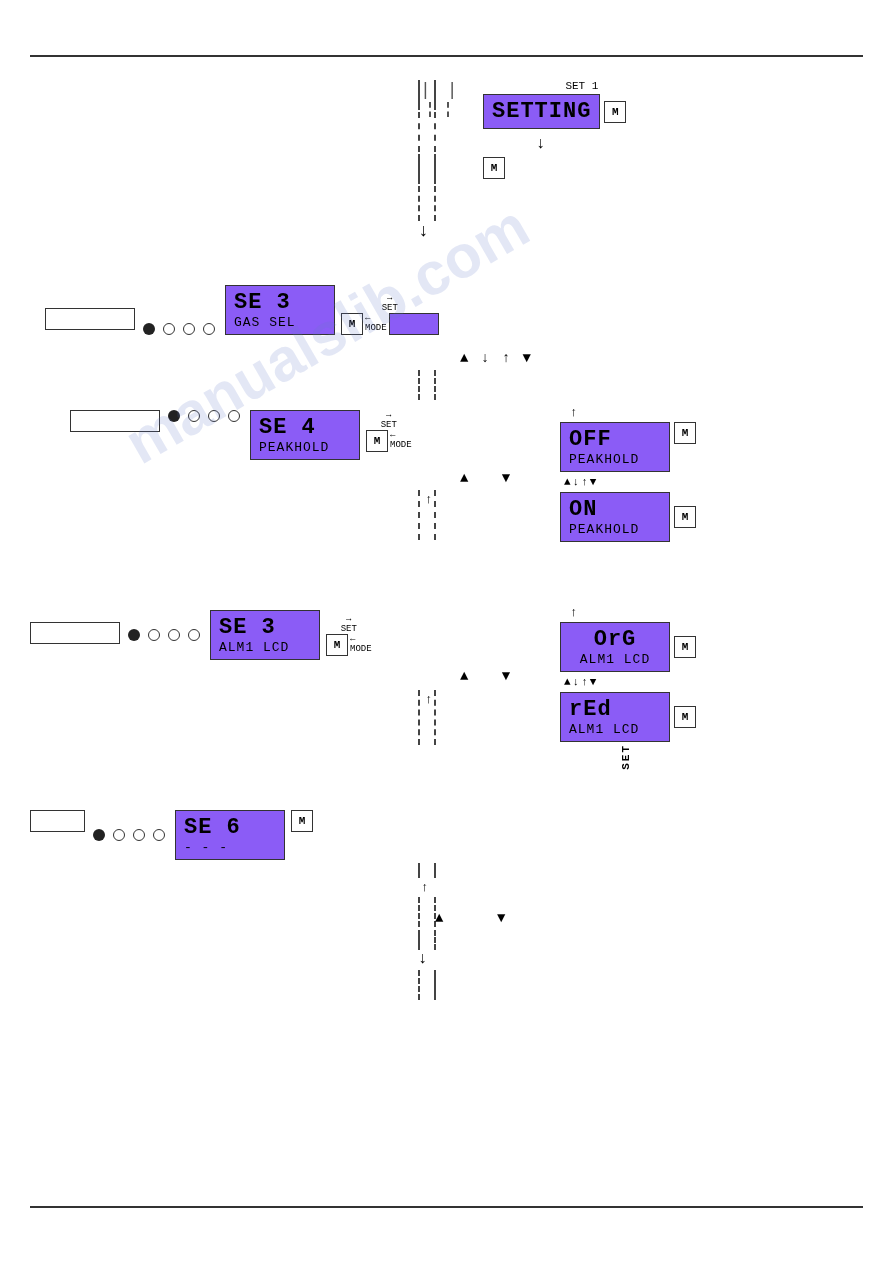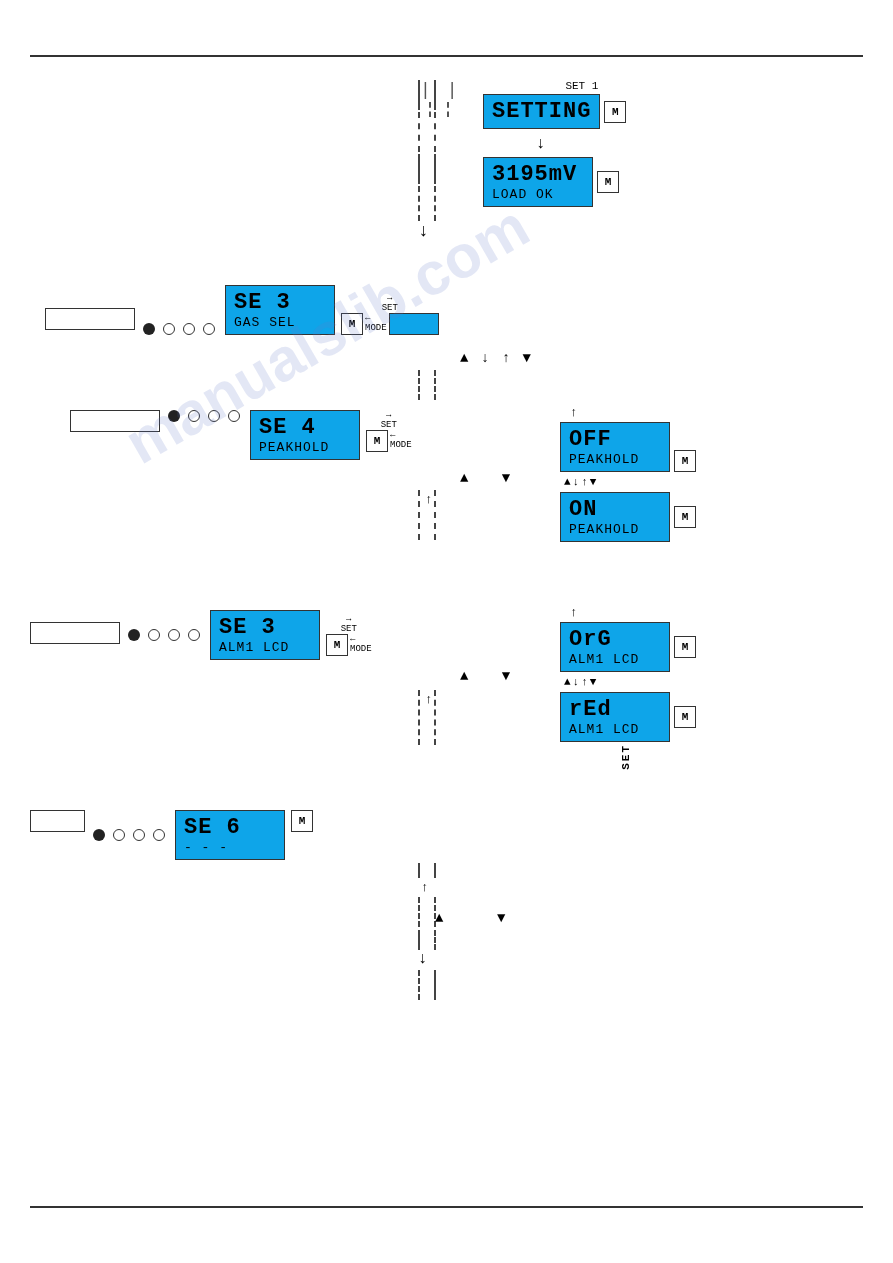--- a/index.html
+++ b/index.html
@@ -34,21 +34,21 @@
       right: 30px;
       bottom: 70px;
     }
 
     
     .display-box {
       border: 1.5px solid #333;
       padding: 4px 8px;
       display: inline-block;
       min-width: 100px;
-      background: #0ea5e9;
+      background: #8b5cf6;
     }
 
     .display-box .main-text {
       font-size: 22px;
       font-weight: bold;
       letter-spacing: 1px;
     }
 
     .display-box .sub-text {
       font-size: 13px;
@@ -155,24 +155,20 @@
     <div class="setting-section">
       <div class="set1-label">SET 1</div>
       <div style="display:flex; align-items:center; gap:4px; margin-bottom:6px;">
         <div class="display-box" style="min-width:110px;">
           <div class="main-text">SETTING</div>
         </div>
         <div class="m-button">M</div>
       </div>
       <div style="text-align:center; padding-right:28px; margin-bottom:4px;">↓</div>
       <div style="display:flex; align-items:center; gap:4px;">
-        <div class="display-box" style="min-width:110px;">
-          <div class="main-text">3195mV</div>
-          <div class="sub-text">LOAD  OK</div>
-        </div>
         <div class="m-button">M</div>
       </div>
     </div>
 
     <div style="position:absolute; top:10px; left:390px; display:flex; flex-direction:column; align-items:center;">
       <div style="display:flex; gap:16px; margin-bottom:2px;">
         <span style="font-size:18px; color:#555;">|</span>
         <span style="font-size:18px; color:#555;">|</span>
       </div>
       <div style="display:flex; gap:16px; margin-bottom:2px;">
@@ -267,21 +263,21 @@
           <div class="m-button">M</div>
           <div style="font-size:9px; line-height:1.1;">←<br>MODE</div>
         </div>
       </div>
     </div>
 
     <div style="position:absolute; top:335px; left:530px;">
 
       <div style="font-size:13px; padding-left:10px; margin-bottom:2px;">↑</div>
 
-      <div style="display:flex; align-items:flex-end; gap:4px; margin-bottom:4px;">
+      <div style="display:flex; align-items:flex-start; gap:4px; margin-bottom:4px;">
         <div class="display-box" style="min-width:110px;">
           <div class="main-text">OFF</div>
           <div class="sub-text">PEAKHOLD</div>
         </div>
         <div class="m-button">M</div>
       </div>
 
       <div style="font-size:11px; letter-spacing:2px; padding-left:4px; margin-bottom:4px;">▲↓↑▼</div>
 
       <div style="display:flex; align-items:center; gap:4px;">
@@ -335,21 +331,21 @@
           <div class="m-button">M</div>
           <div style="font-size:9px; line-height:1.1;">←<br>MODE</div>
         </div>
       </div>
     </div>
 
     <div style="position:absolute; top:535px; left:530px;">
 
       <div style="font-size:13px; padding-left:10px; margin-bottom:2px;">↑</div>
 
-      <div style="display:flex; align-items:center; gap:4px; margin-bottom:4px;">
+      <div style="display:flex; align-items:center; gap:4px; margin-bottom:4px;text-align:center;">
         <div class="display-box" style="min-width:110px;">
           <div class="main-text">OrG</div>
           <div class="sub-text">ALM1 LCD</div>
         </div>
         <div class="m-button">M</div>
       </div>
 
       <div style="font-size:11px; letter-spacing:2px; padding-left:4px; margin-bottom:4px;">▲↓↑▼</div>
 
       <div style="display:flex; align-items:center; gap:4px;">

